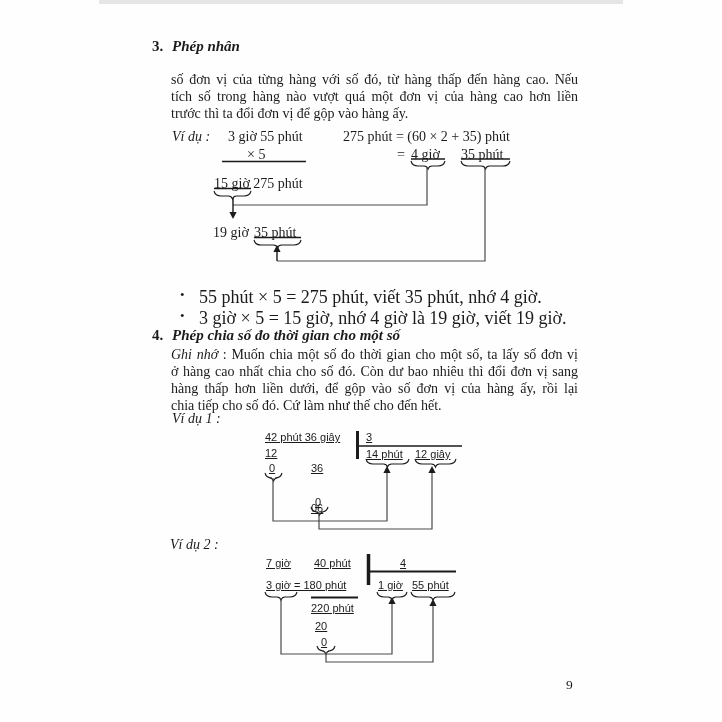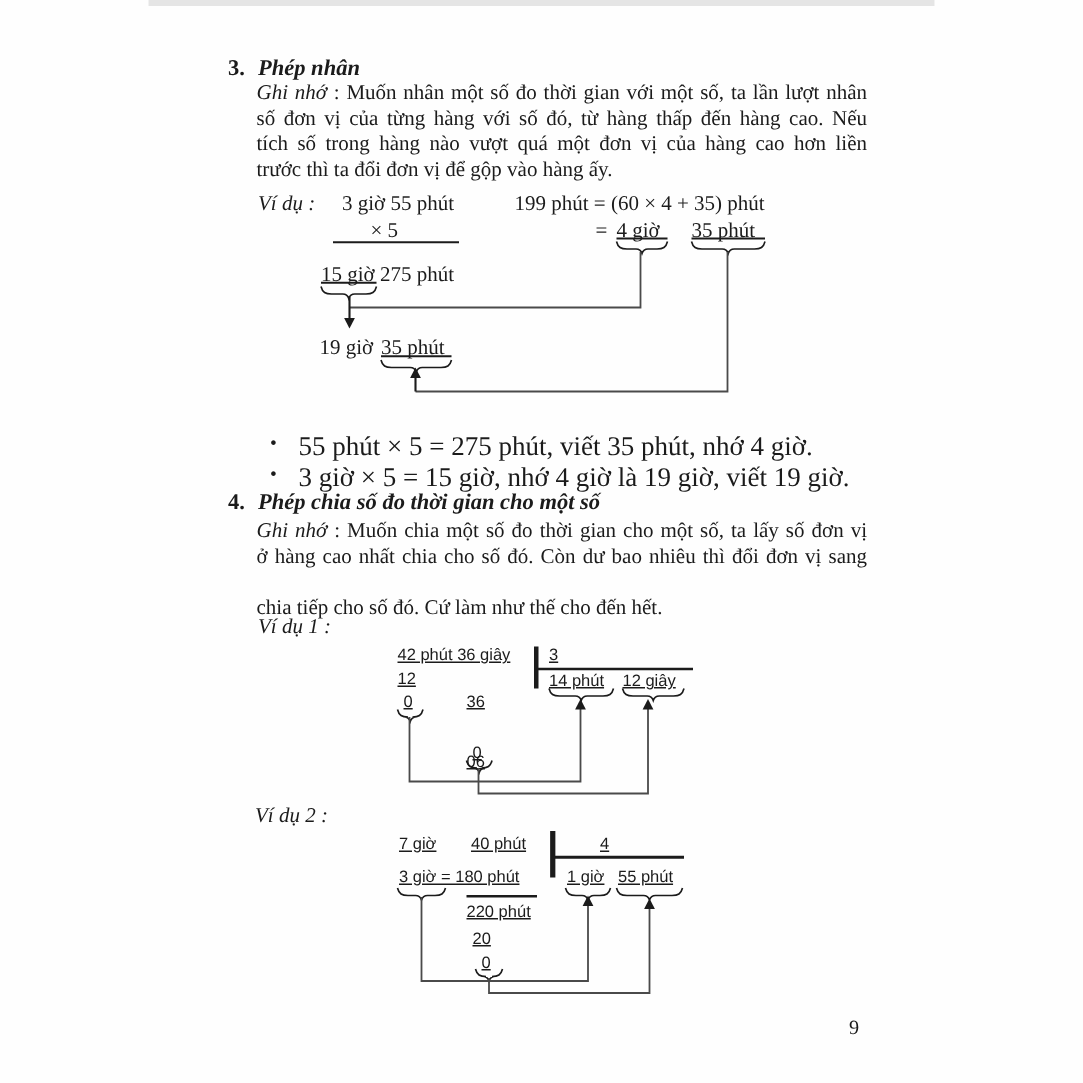--- a/index.html
+++ b/index.html
@@ -20,46 +20,46 @@
 </style>
 </head>
 <body>
 
 <div id="page">
   <div class="topband"></div>
 
   <div class="abs head" style="left:152px;top:38px;">3.</div>
   <div class="abs head it" style="left:172px;top:38px;">Phép nhân</div>
 
-  <div class="pline" style="top:55px;"><span class="it">Ghi nhớ</span><span> : Muốn nhân một số đo thời gian với một số, ta lần lượt nhân</span></div>
   <div class="pline" style="top:72px;">số đơn vị của từng hàng với số đó, từ hàng thấp đến hàng cao. Nếu</div>
   <div class="pline" style="top:89px;">tích số trong hàng nào vượt quá một đơn vị của hàng cao hơn liền</div>
   <div class="pline last" style="top:106px;">trước thì ta đổi đơn vị để gộp vào hàng ấy.</div>
 
   <div class="abs serif it" style="left:172px;top:129px;">Ví dụ :</div>
   <div class="abs serif" style="left:228px;top:129px;">3 giờ 55 phút</div>
-  <div class="abs serif" style="left:343px;top:129px;">199 phút = (60 × 4 + 35) phút</div>
+  <div class="abs serif" style="left:343px;top:129px;">275 phút = (60 × 2 + 35) phút</div>
   <div class="abs serif" style="left:247px;top:147px;">× 5</div>
   <div class="abs serif" style="left:397px;top:147px;">=</div>
   <div class="abs serif" style="left:411px;top:147px;">4 giờ</div>
   <div class="abs serif" style="left:461px;top:147px;">35 phút</div>
   <div class="abs serif" style="left:214px;top:176px;">15 giờ 275 phút</div>
   <div class="abs serif" style="left:213px;top:225px;">19 giờ</div>
   <div class="abs serif" style="left:254px;top:225px;">35 phút</div>
 
   <div class="bullet-dot" style="top:287px;">•</div>
   <div class="bullet-text" style="top:287px;">55 phút × 5 = 275 phút, viết 35 phút, nhớ 4 giờ.</div>
   <div class="bullet-dot" style="top:308px;">•</div>
   <div class="bullet-text" style="top:308px;">3 giờ × 5 = 15 giờ, nhớ 4 giờ là 19 giờ, viết 19 giờ.</div>
 
   <div class="abs head" style="left:152px;top:327px;">4.</div>
   <div class="abs head it" style="left:172px;top:327px;">Phép chia số đo thời gian cho một số</div>
 
   <div class="pline" style="top:347px;"><span class="it">Ghi nhớ</span><span> : Muốn chia một số đo thời gian cho một số, ta lấy số đơn vị</span></div>
   <div class="pline" style="top:364px;">ở hàng cao nhất chia cho số đó. Còn dư bao nhiêu thì đổi đơn vị sang</div>
+  <div class="pline" style="top:381px;">hàng thấp hơn liền dưới, để gộp vào số đơn vị của hàng ấy, rồi lại</div>
   <div class="pline last" style="top:398px;">chia tiếp cho số đó. Cứ làm như thế cho đến hết.</div>
 
   <div class="abs serif it" style="left:172px;top:411px;">Ví dụ 1 :</div>
   <div class="abs sans" style="left:265px;top:431px;">42 phút 36 giây</div>
   <div class="abs sans" style="left:366px;top:431px;">3</div>
   <div class="abs sans" style="left:265px;top:447px;">12</div>
   <div class="abs sans" style="left:366px;top:448px;">14 phút</div>
   <div class="abs sans" style="left:415px;top:448px;">12 giây</div>
   <div class="abs sans" style="left:269px;top:462px;">0</div>
   <div class="abs sans" style="left:311px;top:462px;">36</div>

